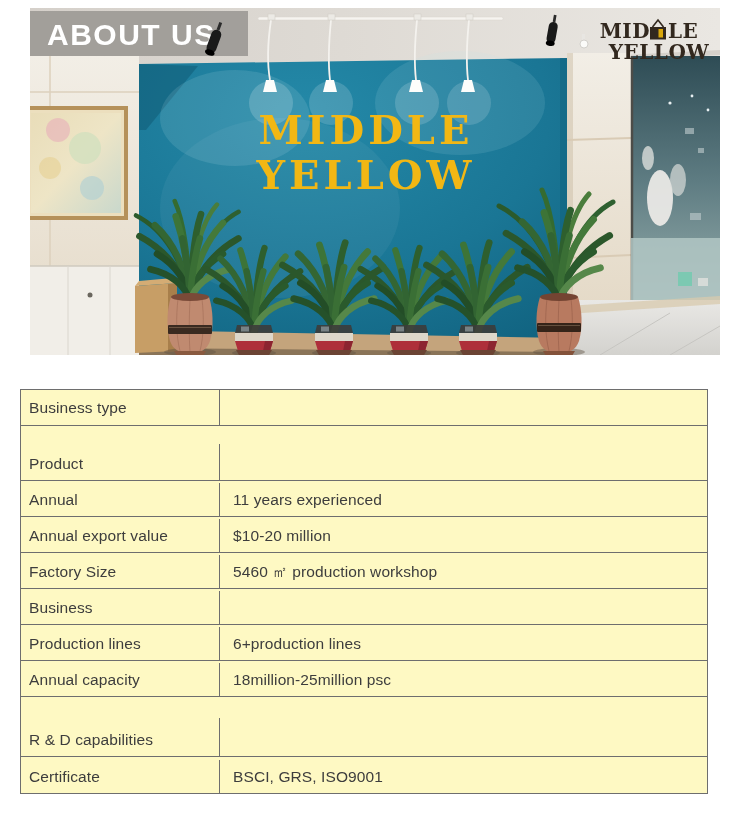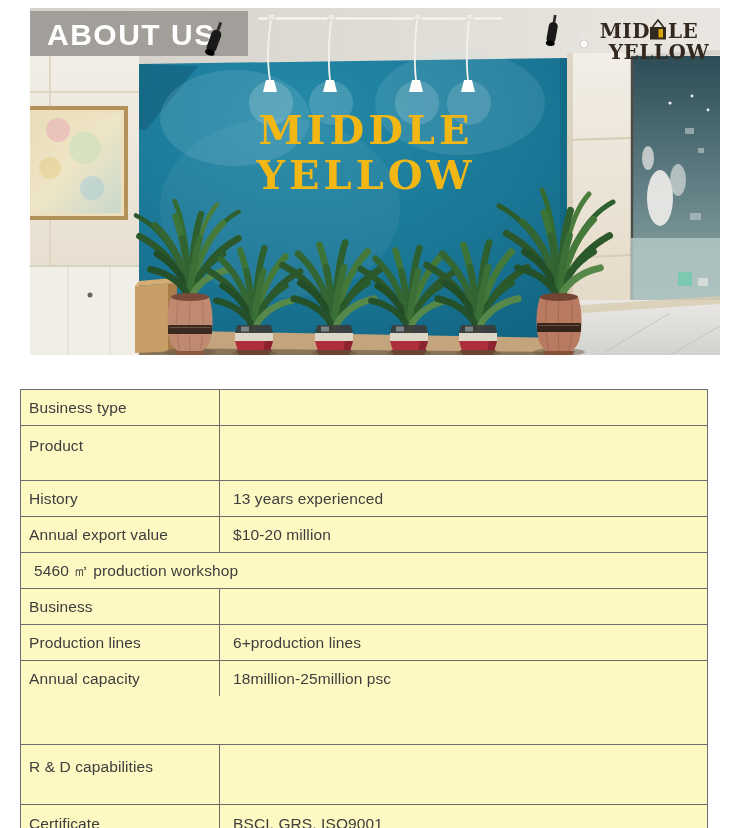--- a/index.html
+++ b/index.html
@@ -5,29 +5,29 @@
   html,body{margin:0;padding:0;background:#ffffff;}
   .page{position:relative;width:750px;height:828px;background:#ffffff;overflow:hidden;
         font-family:"Liberation Sans",sans-serif;}
   .photo-wrap{position:absolute;left:30px;top:8px;width:690px;height:347px;overflow:hidden;}
   .photo-wrap svg{display:block;}
 
   
   .info-table{position:absolute;left:20px;top:389px;width:688px;box-sizing:border-box;
               border:1px solid #6e6e6e;background:#fef9c3;}
   .row{display:flex;min-height:35px;align-items:stretch;}
-  .row + .row{border-top:1px solid #6e6e6e;}
+  .row + .row{border-top:1px solid #6e6e6e;align-items:flex-end;}
   .cell{display:flex;align-items:center;font-size:15.5px;color:#3d3d3d;line-height:25px;
         letter-spacing:0.1px;}
   .cell.label{flex:0 0 199px;box-sizing:border-box;padding:4px 8px;
               border-right:1px solid #6e6e6e;}
   .cell.value{flex:1;box-sizing:border-box;padding:4px 13px;}
   .row-product{min-height:54px;}
   .row-product .cell{align-items:flex-start;padding-top:7px;}
-  .row-rd{min-height:59px;margin-top:48px;}
+  .row-rd{min-height:59px;}
   .row-rd .cell{align-items:flex-start;padding-top:9px;}
   .row-cert{min-height:36px;}
 </style>
 </head>
 <body>
 
 <div class="page">
 
   <div class="photo-wrap">
     <svg width="690" height="347" viewBox="0 0 690 347" xmlns="http://www.w3.org/2000/svg">
@@ -288,28 +288,29 @@
   </div>
 
   <div class="info-table">
     <div class="row">
       <div class="cell label">Business type</div>
     </div>
     <div class="row row-product">
       <div class="cell label">Product</div>
     </div>
     <div class="row">
-      <div class="cell label">History</div>
-      <div class="cell value">13 years experienced</div>
+      <div class="cell label">Annual</div>
+      <div class="cell value">11 years experienced</div>
     </div>
     <div class="row">
       <div class="cell label">Annual export value</div>
       <div class="cell value">$10-20 million</div>
     </div>
     <div class="row">
+      <div class="cell label">Factory Size</div>
       <div class="cell value">5460 ㎡ production workshop</div>
     </div>
     <div class="row">
       <div class="cell label">Business</div>
     </div>
     <div class="row">
       <div class="cell label">Production lines</div>
       <div class="cell value">6+production lines</div>
     </div>
     <div class="row">

